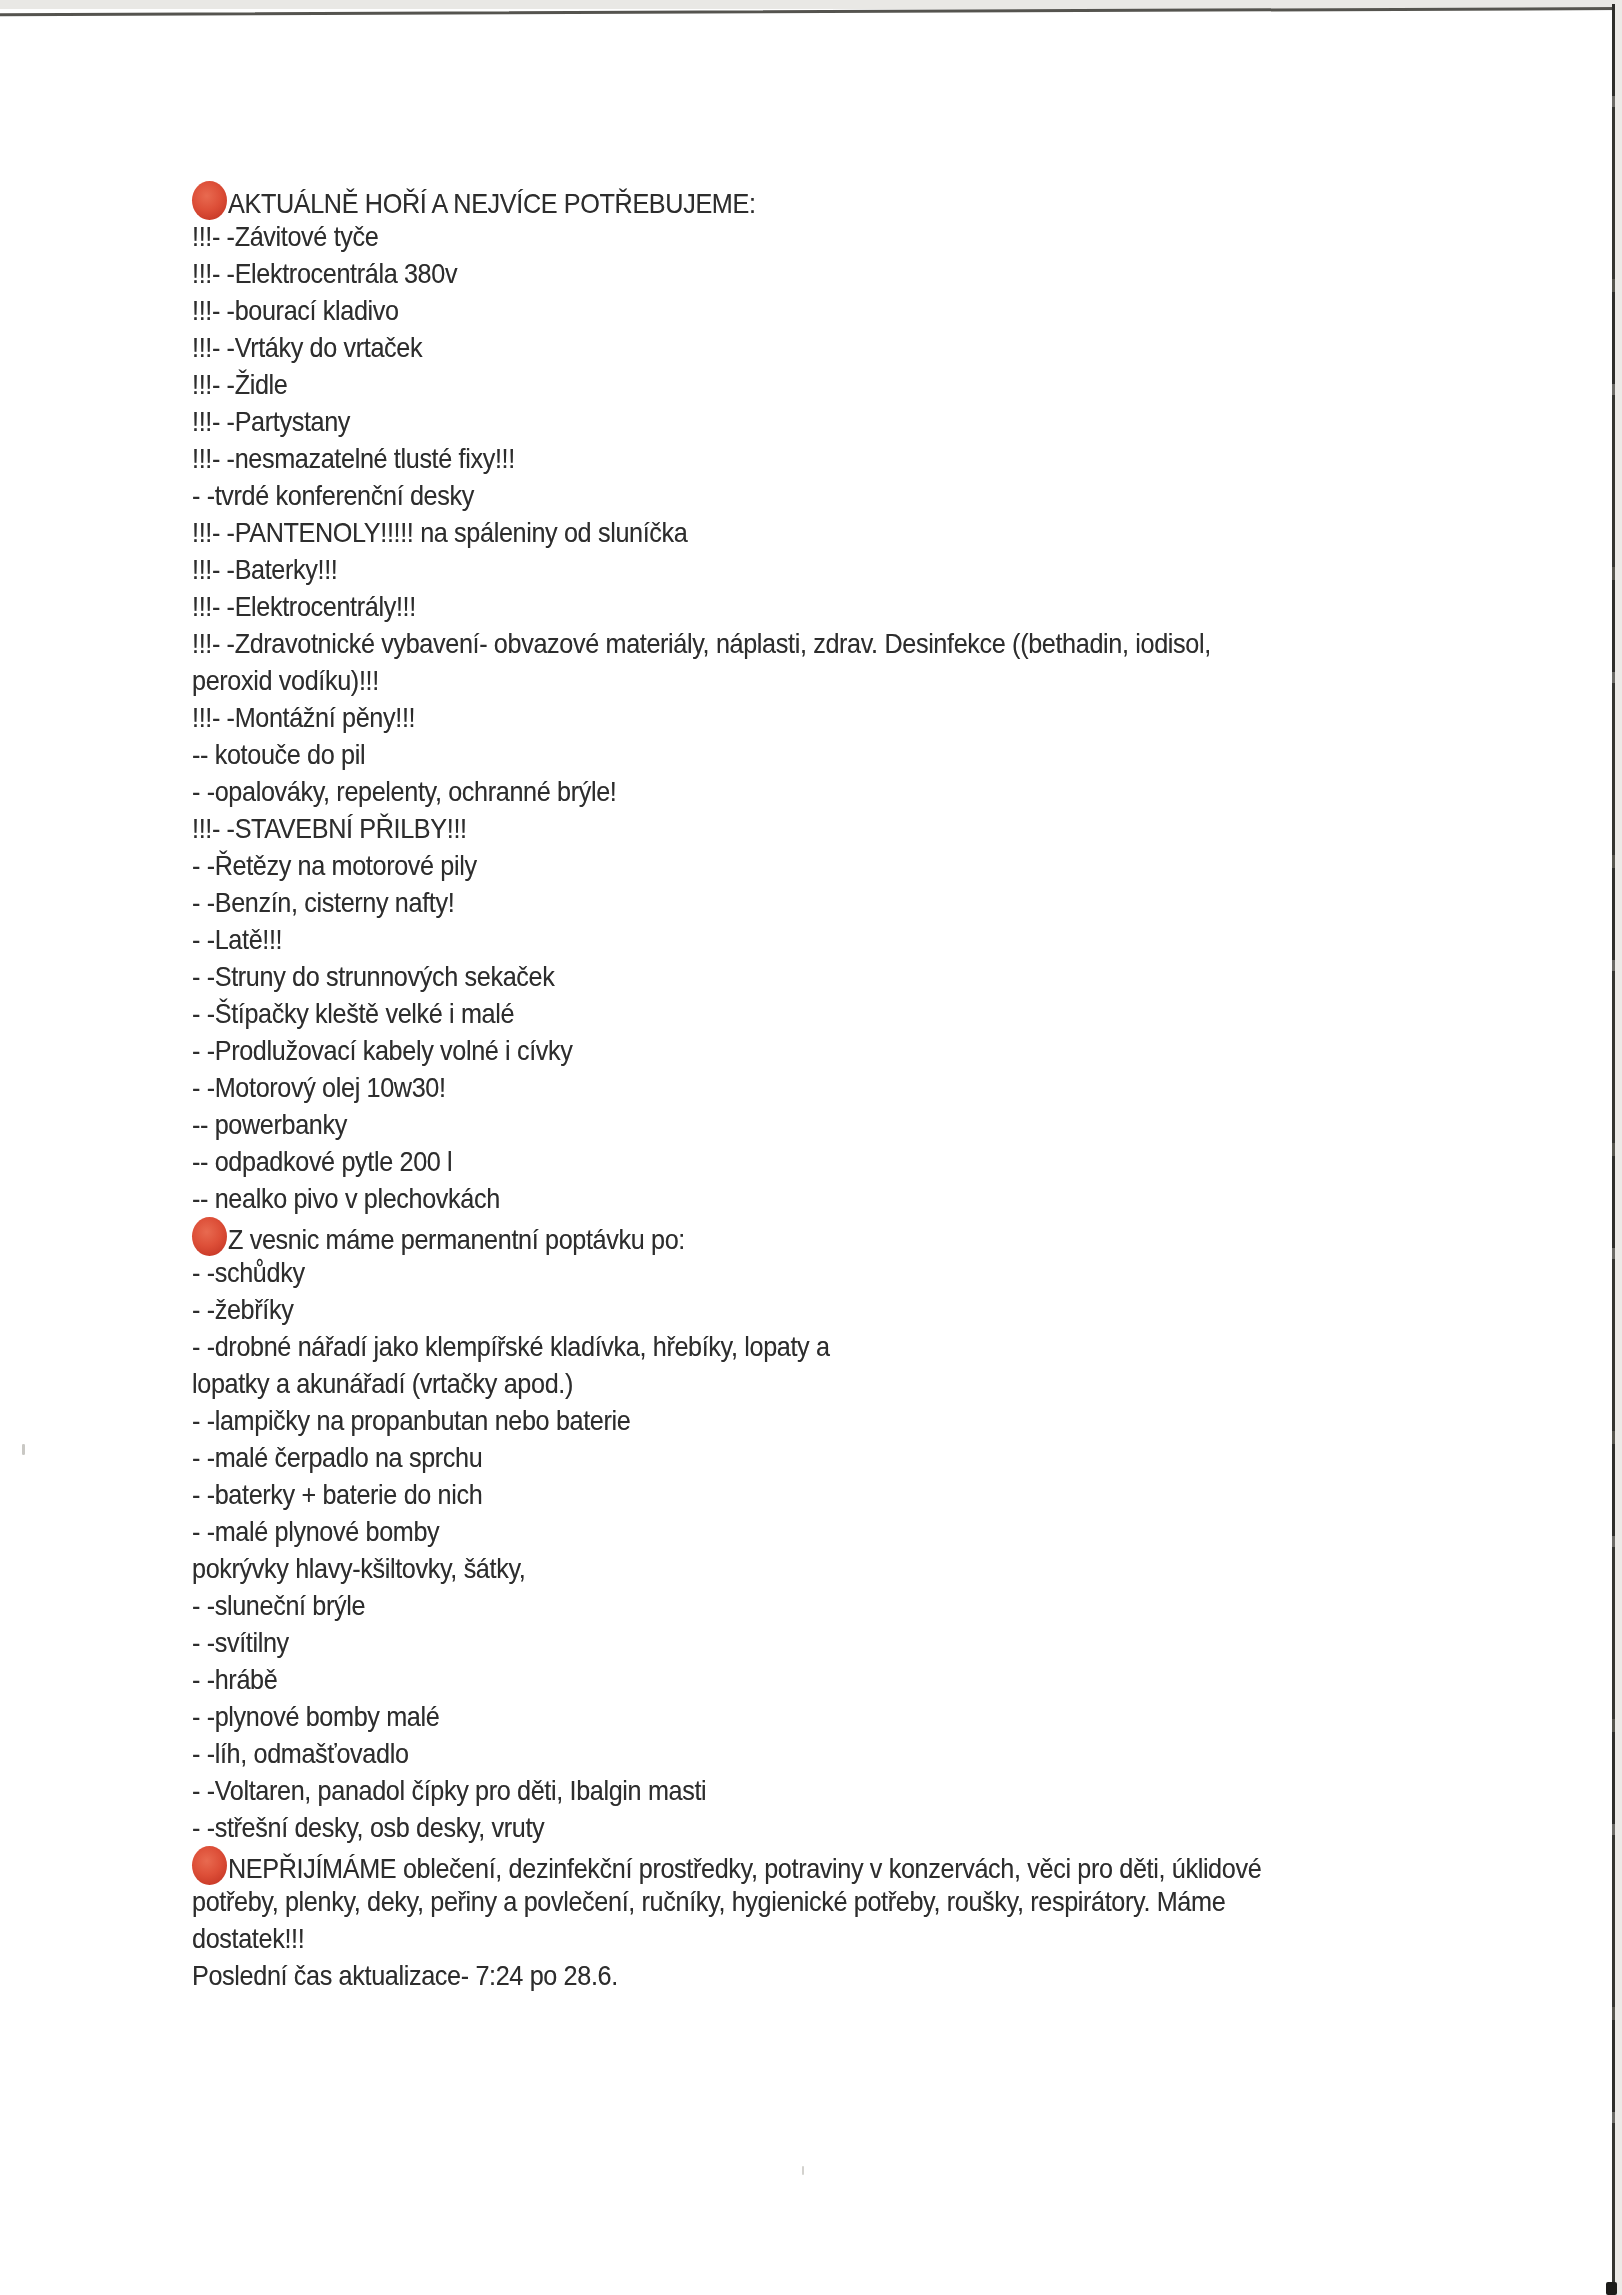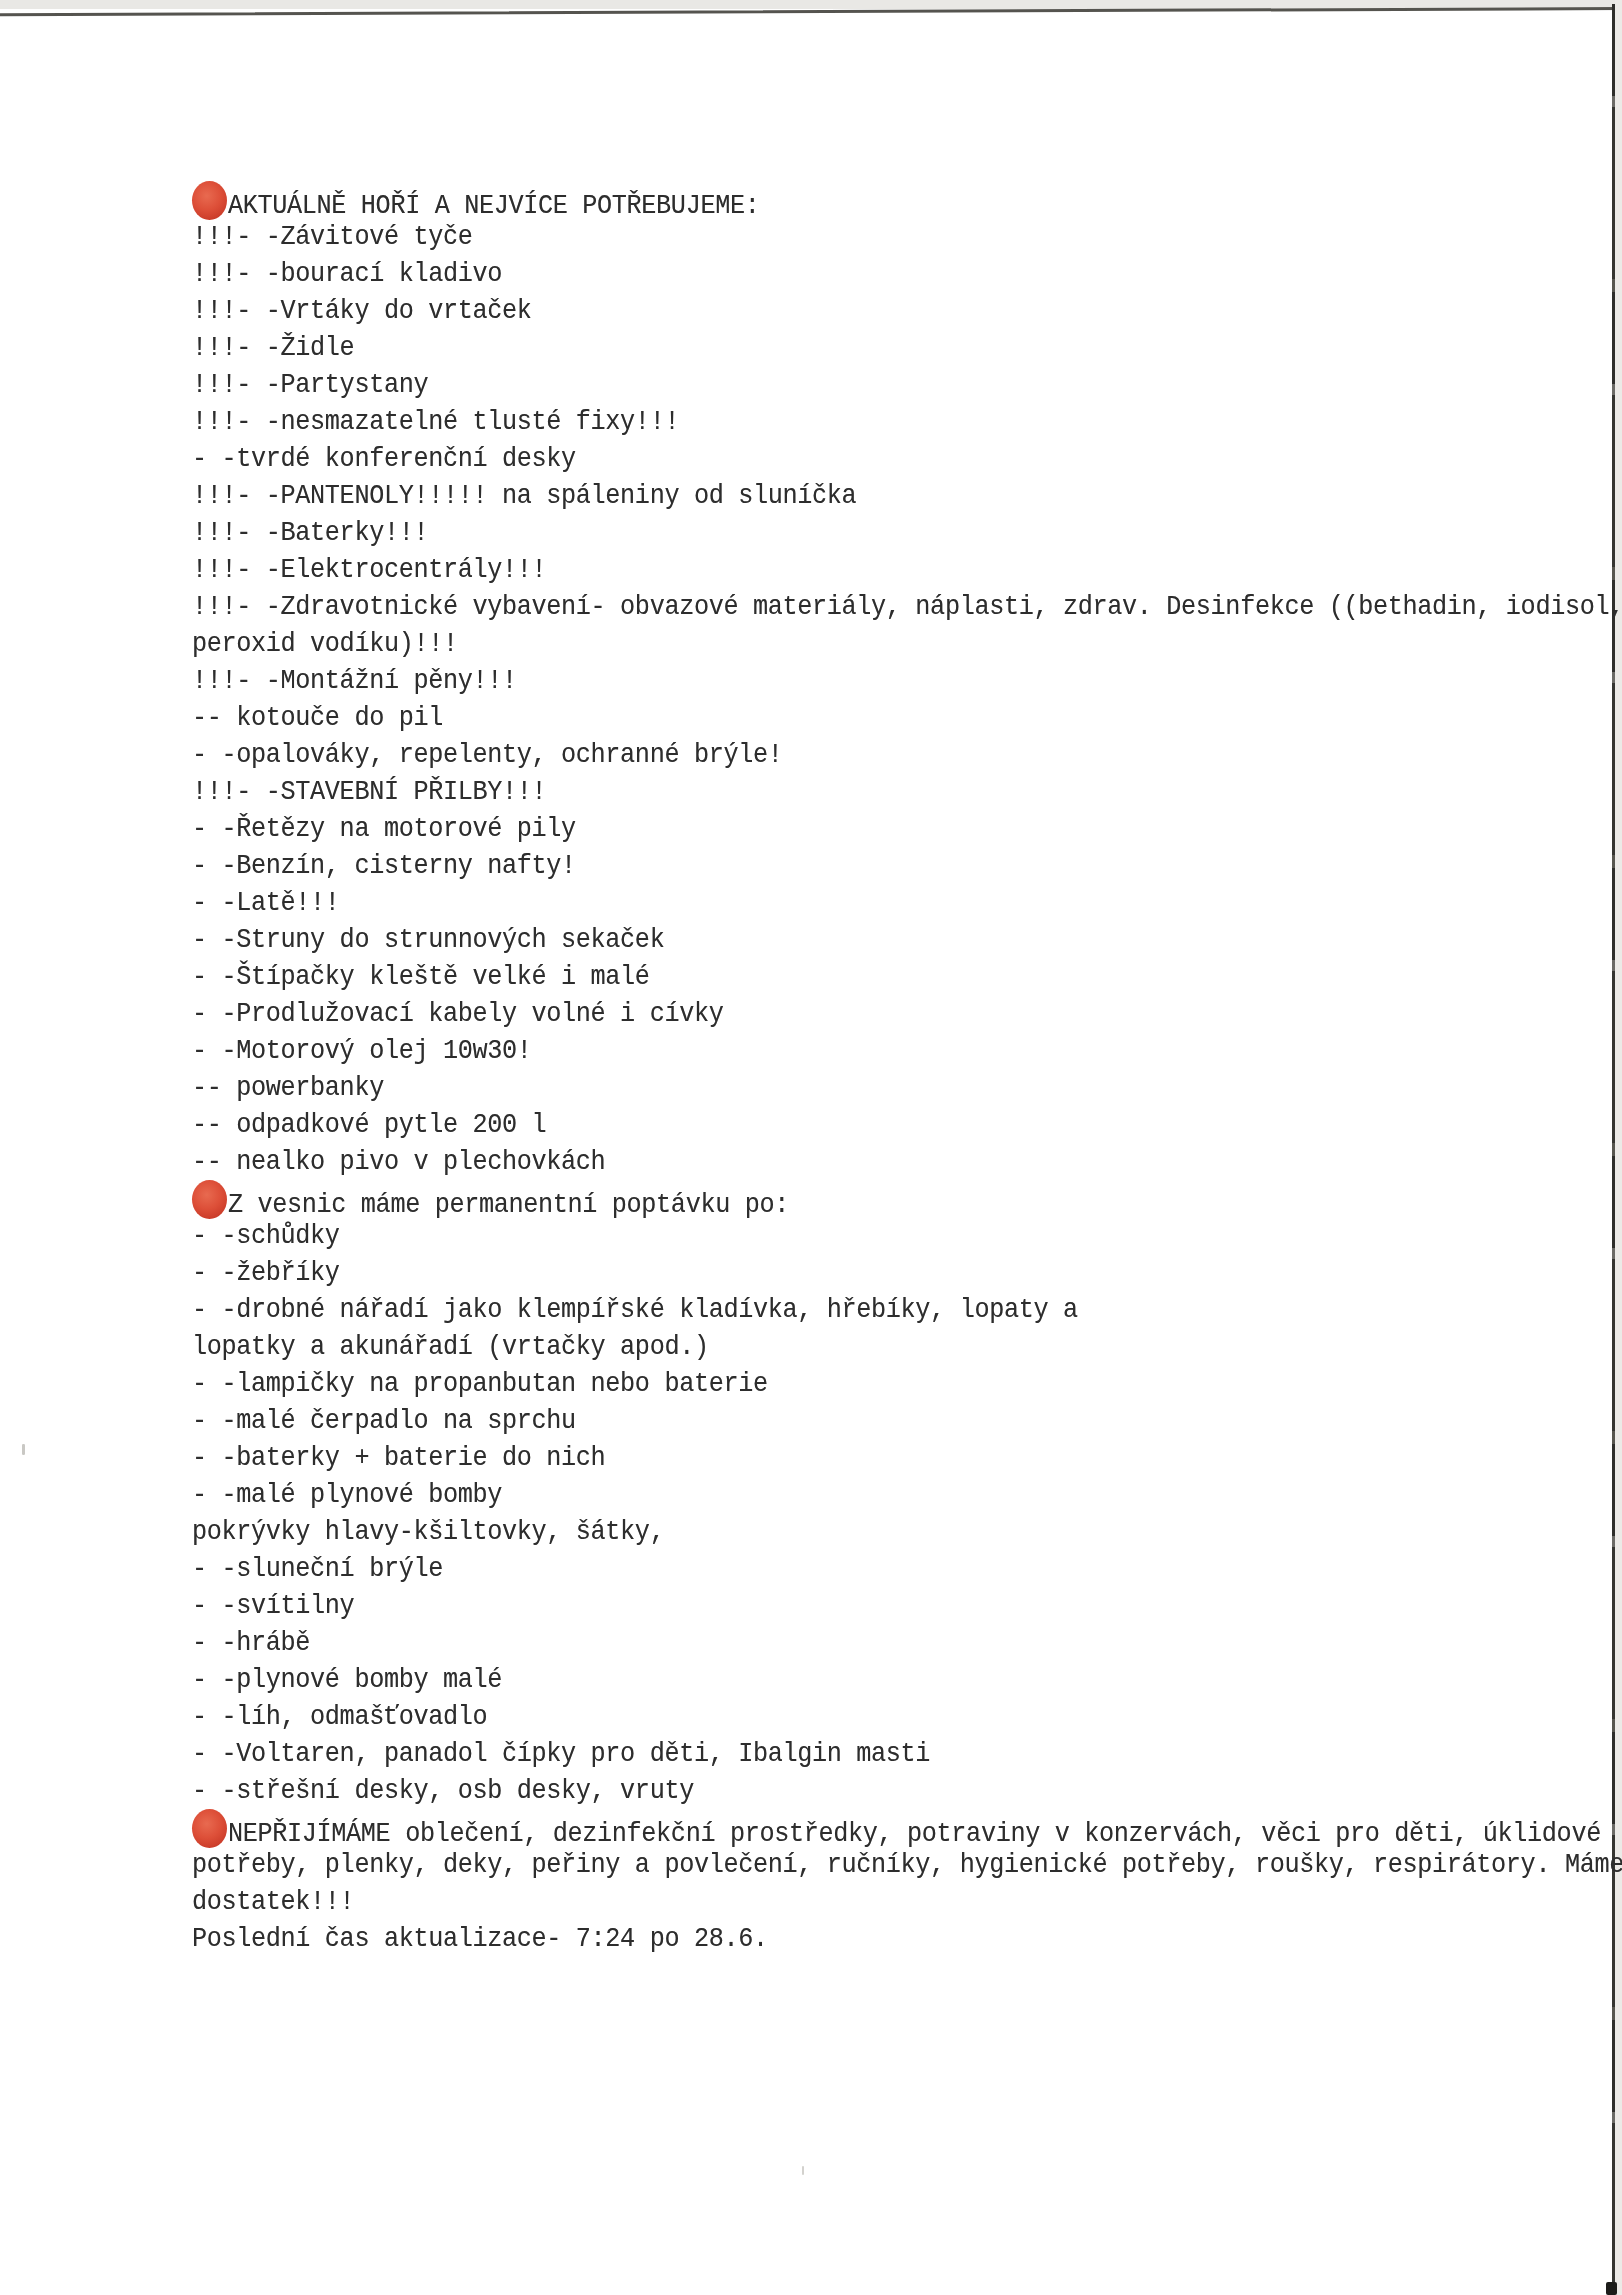--- a/index.html
+++ b/index.html
@@ -2,21 +2,21 @@
 <html style="font-size:10.5px"><head>
 <meta charset="utf-8">
 <style>
   html, body { margin: 0; padding: 0; background: #ffffff; }
   .page {
     position: relative;
     width: 1623px;
     height: 2295px;
     background: #ffffff;
     overflow: hidden;
-    font-family: Liberation Mono, monospace;
+    font-family: Liberation Sans, sans-serif;
   }
   
   .scan-top-band {
     position: absolute;
     left: 0; top: 0;
     width: 1623px; height: 9.2px;
     background: #e9e8e5;
   }
   .scan-top-line {
     position: absolute;
@@ -106,20 +106,21 @@
   <div class="scan-top-line"></div>
   <div class="scan-right-strip"></div>
   <div class="scan-right-line"></div>
   <div class="scan-corner-blob"></div>
   <div class="scan-speck-a"></div>
   <div class="scan-speck-b"></div>
 
   <div class="doc" id="doc">
       <div class="line"><span class="bullet-dot"></span><span class="line-text">AKTUÁLNĚ HOŘÍ A NEJVÍCE POTŘEBUJEME:</span></div>
       <div class="line"><span class="line-text">!!!- -Závitové tyče</span></div>
+      <div class="line"><span class="line-text">!!!- -Elektrocentrála 380v</span></div>
       <div class="line"><span class="line-text">!!!- -bourací kladivo</span></div>
       <div class="line"><span class="line-text">!!!- -Vrtáky do vrtaček</span></div>
       <div class="line"><span class="line-text">!!!- -Židle</span></div>
       <div class="line"><span class="line-text">!!!- -Partystany</span></div>
       <div class="line"><span class="line-text">!!!- -nesmazatelné tlusté fixy!!!</span></div>
       <div class="line"><span class="line-text">- -tvrdé konferenční desky</span></div>
       <div class="line"><span class="line-text">!!!- -PANTENOLY!!!!! na spáleniny od sluníčka</span></div>
       <div class="line"><span class="line-text">!!!- -Baterky!!!</span></div>
       <div class="line"><span class="line-text">!!!- -Elektrocentrály!!!</span></div>
       <div class="line"><span class="line-text">!!!- -Zdravotnické vybavení- obvazové materiály, náplasti, zdrav. Desinfekce ((bethadin, iodisol,</span></div>

